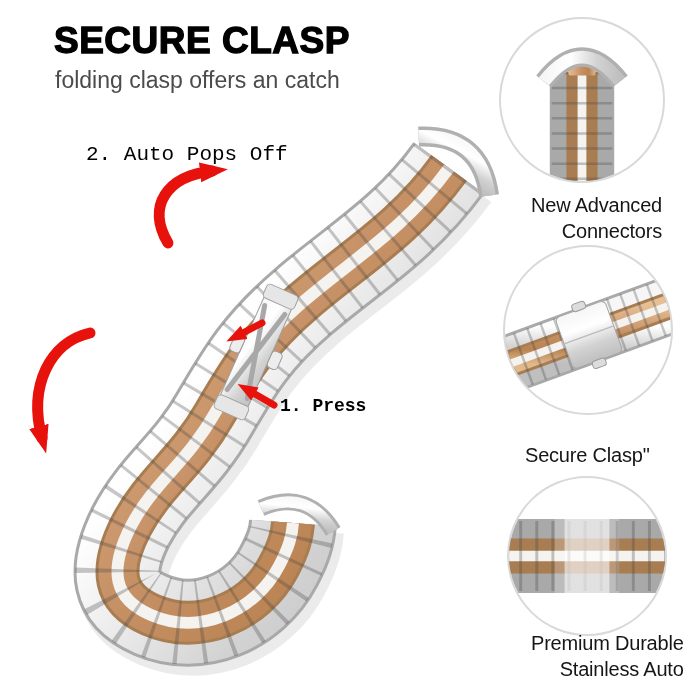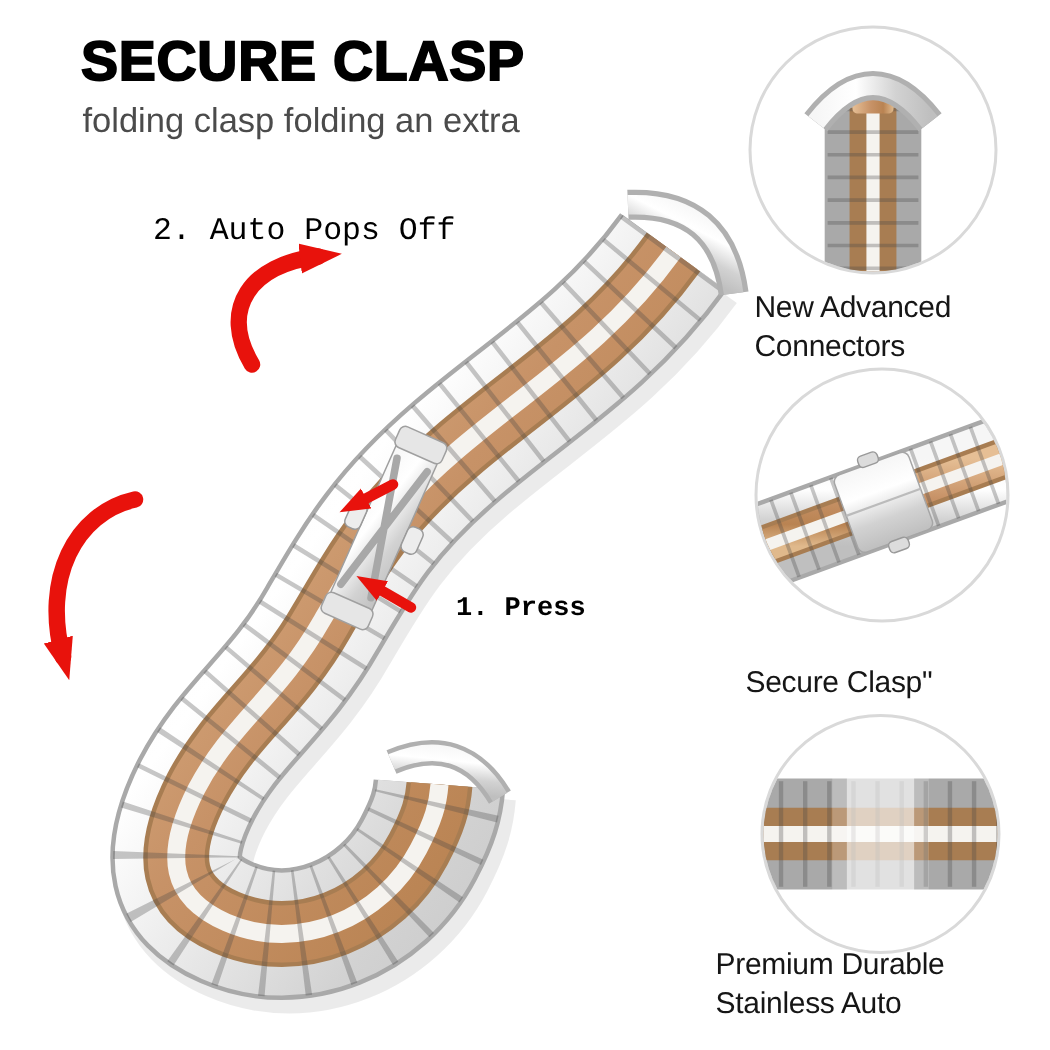--- a/index.html
+++ b/index.html
@@ -1,54 +1,54 @@
 <!DOCTYPE html>
 <html><head>
 <meta charset="utf-8">
 <style>
   html,body{margin:0;padding:0;background:#ffffff;}
   .stage{
     position:relative;width:700px;height:700px;background:#ffffff;
-    font-family:"Liberation Sans", sans-serif;overflow:hidden;
+    font-family:"Liberation Sans", sans-serif;overflow:hidden;text-align:right;
   }
   .art{position:absolute;left:0;top:0;pointer-events:none;}
   .title{
     position:absolute;left:54px;top:20px;
     font-size:37px;font-weight:900;color:#000;
     letter-spacing:0.5px;-webkit-text-stroke:1.3px #000;
     white-space:nowrap;
   }
   .subtitle{
     position:absolute;left:55px;top:66px;
     font-size:23px;line-height:29px;color:#4b4b4b;white-space:nowrap;
   }
   .step2{
-    position:absolute;left:102px;top:143px;
+    position:absolute;left:86px;top:143px;
     font-family:"Liberation Mono", monospace;
     font-size:21px;color:#000;white-space:nowrap;
   }
   .step1{
     position:absolute;left:280px;top:396px;
     font-family:"Liberation Mono", monospace;font-weight:bold;
-    font-size:18px;color:#000;white-space:nowrap;margin-left:24px;
+    font-size:18px;color:#000;white-space:nowrap;
   }
   .callout{
     position:absolute;border-radius:50%;border:2px solid #d9d9d9;
     background:#fff;overflow:hidden;box-sizing:border-box;
   }
   .c1{left:499px;top:17px;width:166px;height:166px;}
   .c2{left:503px;top:245px;width:170px;height:170px;}
   .c3{left:507px;top:476px;width:160px;height:160px;}
   .caption{
     position:absolute;font-size:20px;line-height:26px;color:#161616;
-    letter-spacing:-0.2px;white-space:nowrap;
+    letter-spacing:-0.2px;white-space:nowrap;margin-left:28px;
   }
   .cap1{left:503px;top:192px;}
   .cap2{left:497px;top:416px;}
-  .cap3{left:477px;top:630px;}
+  .cap3{left:503px;top:630px;}
   svg{display:block;}
 </style>
 </head>
 <body>
 
 <div class="stage">
 
   <svg class="art" width="700" height="700" viewBox="0 0 700 700">
     <defs>
       <linearGradient id="silverA" x1="0%" y1="0%" x2="100%" y2="100%">
@@ -105,21 +105,21 @@
     </g>
 
     <path d="M168,243 C146,206 167,176 212,171" fill="none" stroke="#e8120c" stroke-width="11" stroke-linecap="round" marker-end="url(#headBig)"></path>
     <path d="M90,333 C50,342 28,386 42,438" fill="none" stroke="#e8120c" stroke-width="11" stroke-linecap="round" marker-end="url(#headBig)"></path>
     <path d="M262,323 L237,336" fill="none" stroke="#e8120c" stroke-width="7" stroke-linecap="round" marker-end="url(#headSmall)"></path>
     <path d="M274,405 L248,390" fill="none" stroke="#e8120c" stroke-width="7" stroke-linecap="round" marker-end="url(#headSmall)"></path>
   </svg>
 
   <div class="title">SECURE CLASP</div>
   <div class="subtitle">
-    <span>folding clasp folding an extra</span><br>
+    <span>folding clasp offers an catch</span><br>
   </div>
   <div class="step2">2. Auto Pops Off</div>
   <div class="step1">1. Press</div>
 
   <div class="callout c1">
     <svg width="162" height="162" viewBox="0 0 166 166">
       <defs>
         <linearGradient id="silverB" x1="0%" y1="0%" x2="100%" y2="0%">
           <stop offset="0" stop-color="#f6f6f6"></stop>
             <stop offset="0.35" stop-color="#ffffff"></stop>

